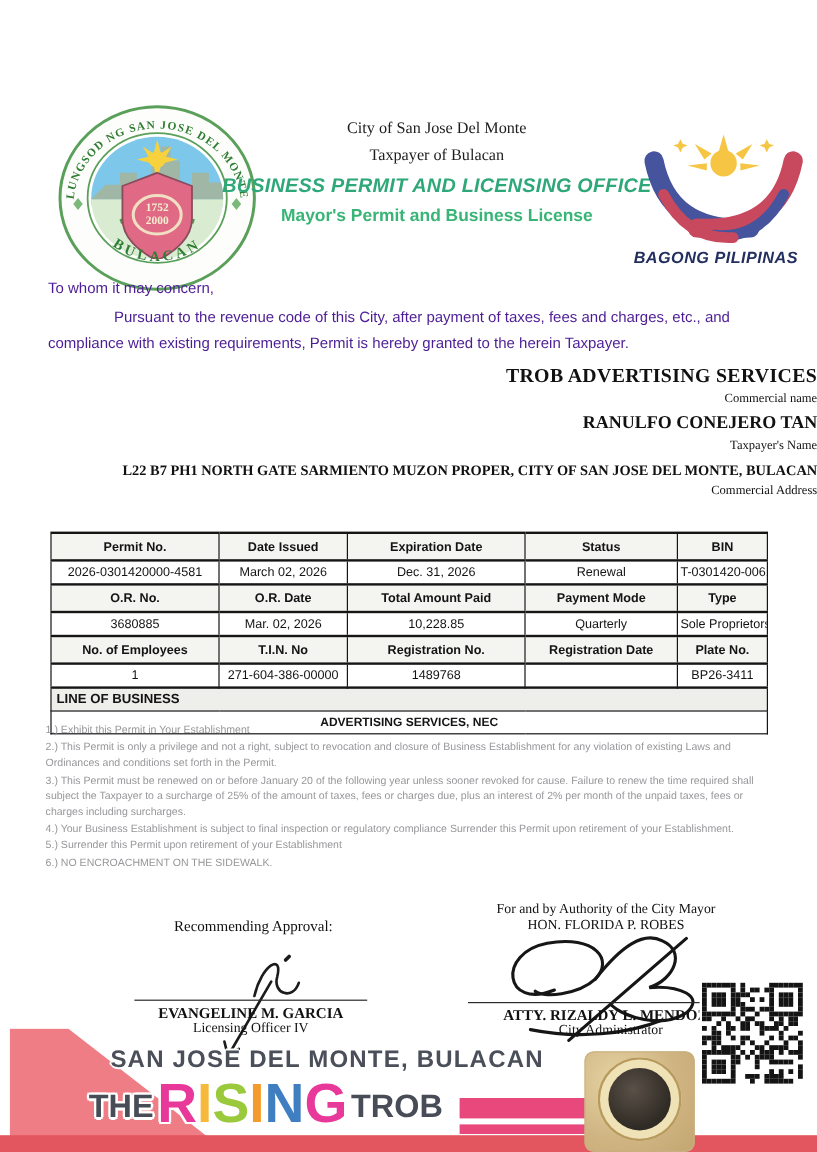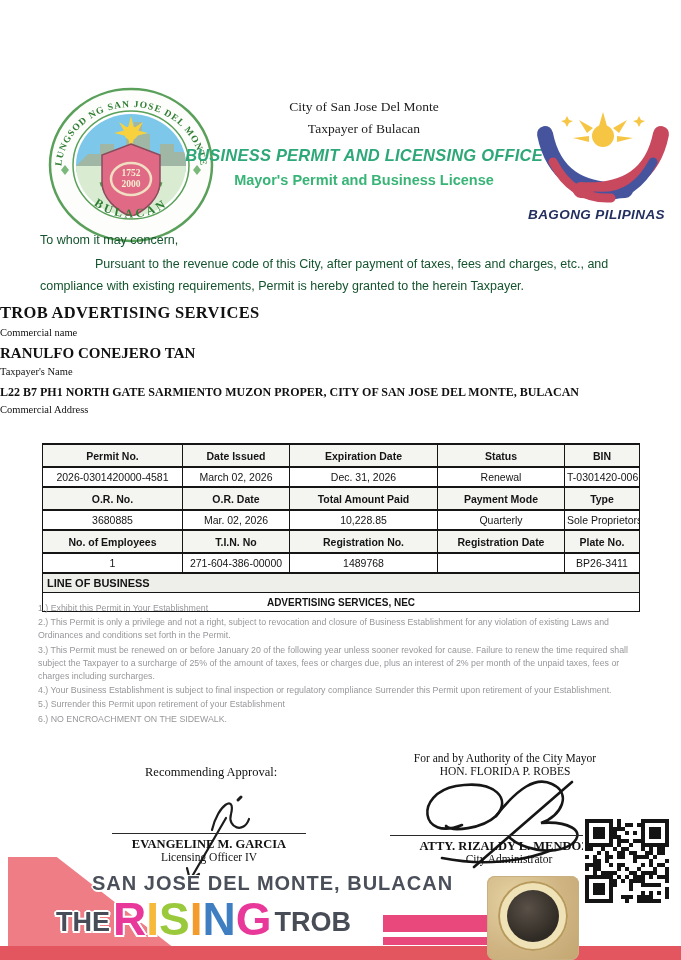--- a/index.html
+++ b/index.html
@@ -11,26 +11,26 @@
   .rep-line { font-family:"Liberation Serif",serif; font-size:13.5px; color:#1d1d1d; line-height:1.6; }
   .office-title { font-size:16.5px; font-weight:bold; font-style:italic; color:#2ea878; margin-top:7px; letter-spacing:.2px; }
   .office-sub { font-size:14.5px; font-weight:bold; color:#38b576; margin-top:7px; }
 
   .seal-wrap { position:absolute; left:46px; top:86px; width:170px; height:158px; }
   .bagong-wrap { position:absolute; left:533px; top:110px; width:140px; height:96px; }
   .bagong-label { position:absolute; left:512px; top:207px; width:169px; text-align:center;
                   font-size:13.5px; font-weight:bold; font-style:italic; color:#232f5e; letter-spacing:.4px; }
 
   
-  .intro { position:absolute; left:40px; top:229px; width:608px; font-size:12.5px; color:#14532d; line-height:1.8; }
+  .intro { position:absolute; left:40px; top:229px; width:608px; font-size:12.5px; color:#4c1d95; line-height:1.8; }
   .intro .body { text-indent:55px; margin:1px 0 0 0; }
   .intro .salut { margin:0; }
 
   
-  .grantee { position:absolute; left:0; right:0; top:303px; text-align:left; color:#111;
+  .grantee { position:absolute; left:0; right:0; top:303px; text-align:right; color:#111;
              font-family:"Liberation Serif",serif; }
   .biz-name { font-size:16.5px; font-weight:bold; letter-spacing:.3px; }
   .small-label { font-size:10.5px; margin-top:4px; }
   .tax-name { font-size:15px; font-weight:bold; margin-top:7px; }
   .addr { font-size:12px; font-weight:bold; margin-top:8px; }
 
   
   table.permit { position:absolute; left:42px; top:443px; width:597px; border-collapse:collapse;
                  table-layout:fixed; }
   table.permit td { border:1.6px solid #151515; font-size:10.5px; text-align:center; padding:3px 2px;
@@ -75,21 +75,21 @@
               clip-path:polygon(0 0, 25% 0, 93% 100%, 0 100%); z-index:1; }
   .foot-strip { position:absolute; left:0; top:946px; width:681px; height:14px; background:#e4565f; z-index:2; }
   .ribbon-a { position:absolute; left:383px; top:915px; width:110px; height:17px; background:#e8487c; z-index:2; }
   .ribbon-b { position:absolute; left:383px; top:937px; width:110px; height:8px; background:#e8487c; z-index:2; }
   .foot-city-line { position:absolute; left:92px; top:872px; z-index:3; font-size:20px; font-weight:800;
                     color:#4a4f59; letter-spacing:1px;
                     text-shadow:1.5px 0 #fff,-1.5px 0 #fff,0 1.5px #fff,0 -1.5px #fff,1px 1px #fff,-1px -1px #fff; }
   .foot-brand { position:absolute; left:56px; top:891px; z-index:3; display:flex; align-items:center; height:62px; }
   .bw { font-weight:800; color:#474c57;
         text-shadow:2px 0 #fff,-2px 0 #fff,0 2px #fff,0 -2px #fff,1.5px 1.5px #fff,-1.5px -1.5px #fff,1.5px -1.5px #fff,-1.5px 1.5px #fff; }
-  .bw.the { font-size:27px; }
+  .bw.the { font-size:27px;margin-left:18px; }
   .bw.cityw { font-size:27px; margin-left:2px; }
   .rising { display:flex; margin:0 1px 6px 3px; }
   .rising span { font-size:46px; font-weight:800; line-height:1;
         text-shadow:2px 0 #fff,-2px 0 #fff,0 2px #fff,0 -2px #fff,1.5px 1.5px #fff,-1.5px -1.5px #fff,1.5px -1.5px #fff,-1.5px 1.5px #fff; }
   .rl0{color:#e8399a;} .rl1{color:#f6b93b;} .rl2{color:#9ac93c;}
   .rl3{color:#f39c2d;} .rl4{color:#3f7fc1;} .rl5{color:#e8399a;}
 </style>
 </head>
 <body>
 

